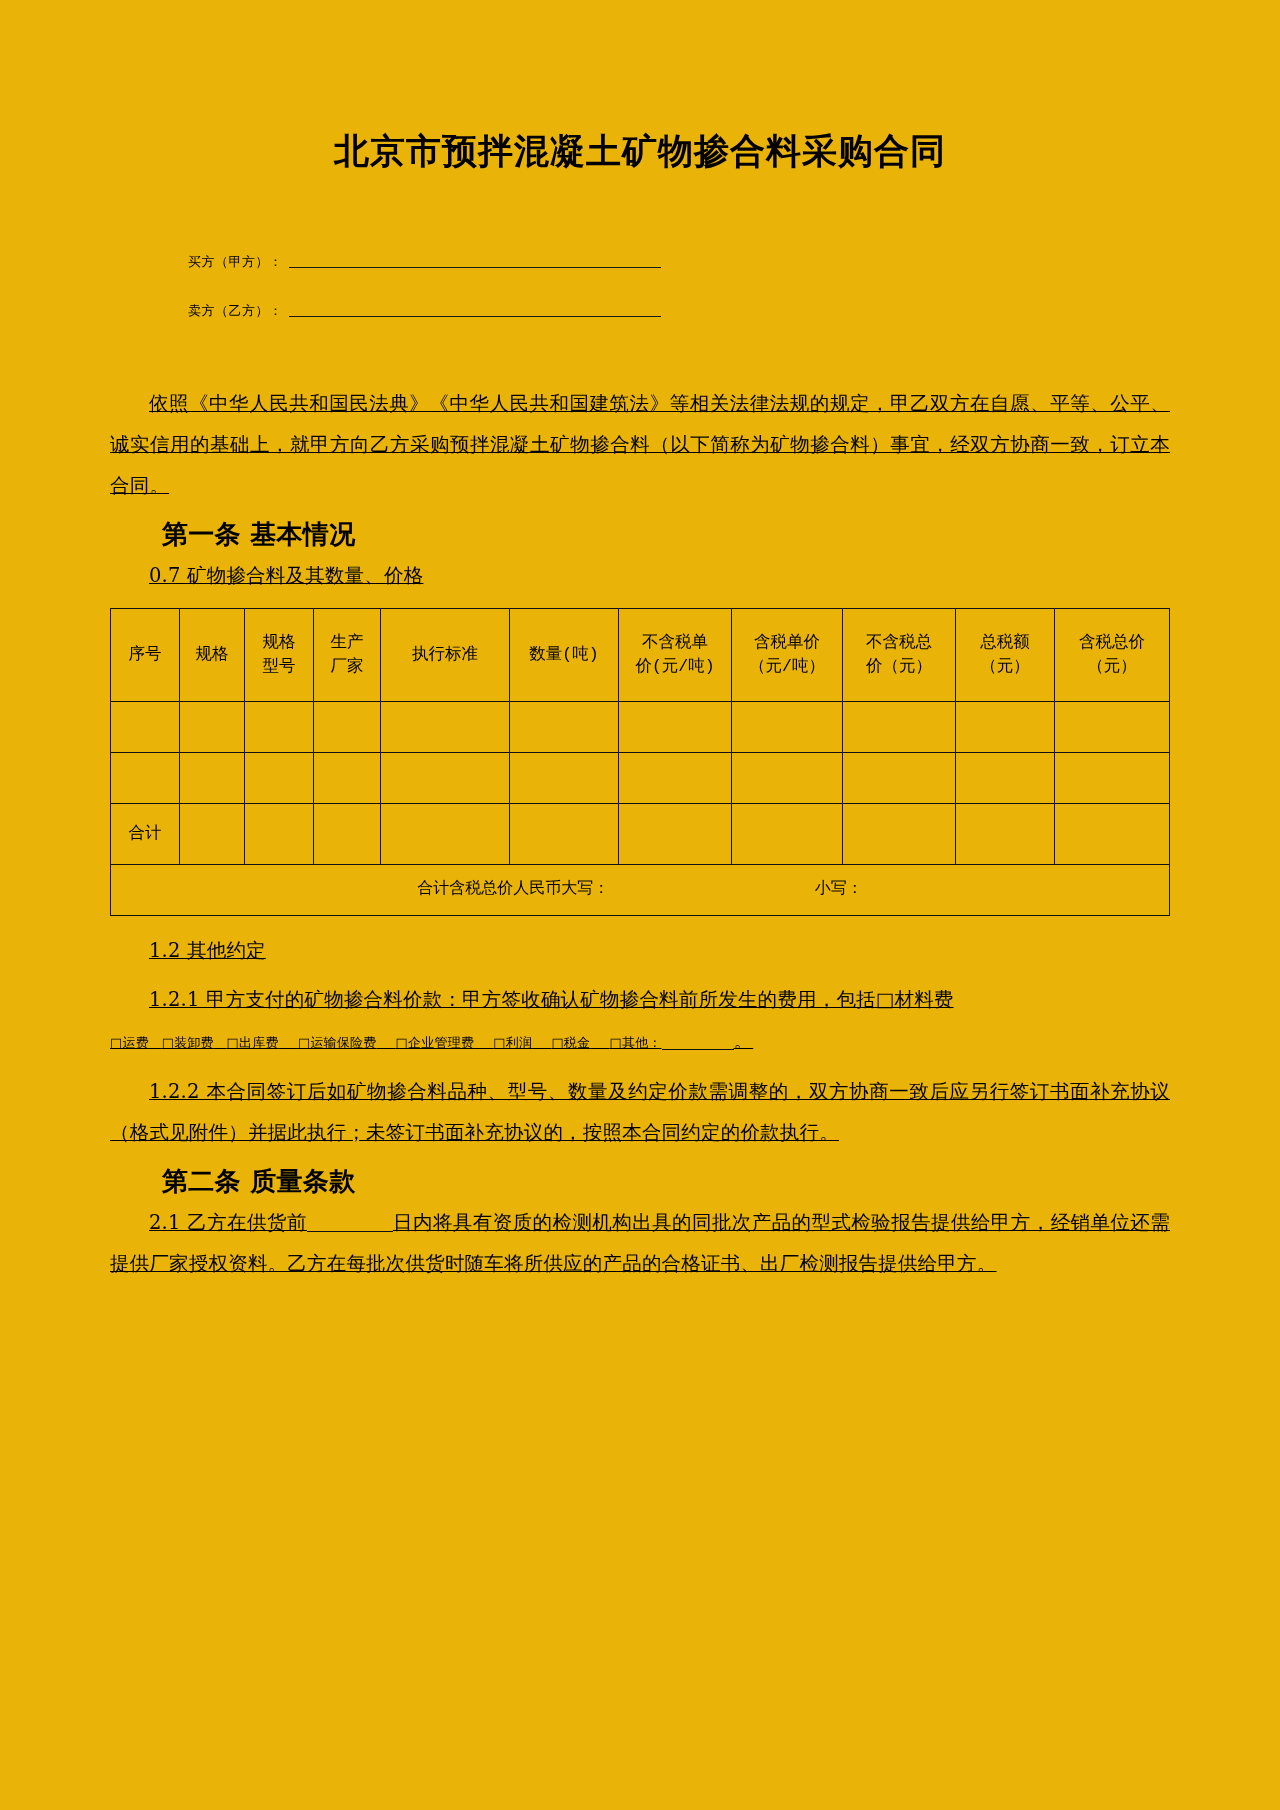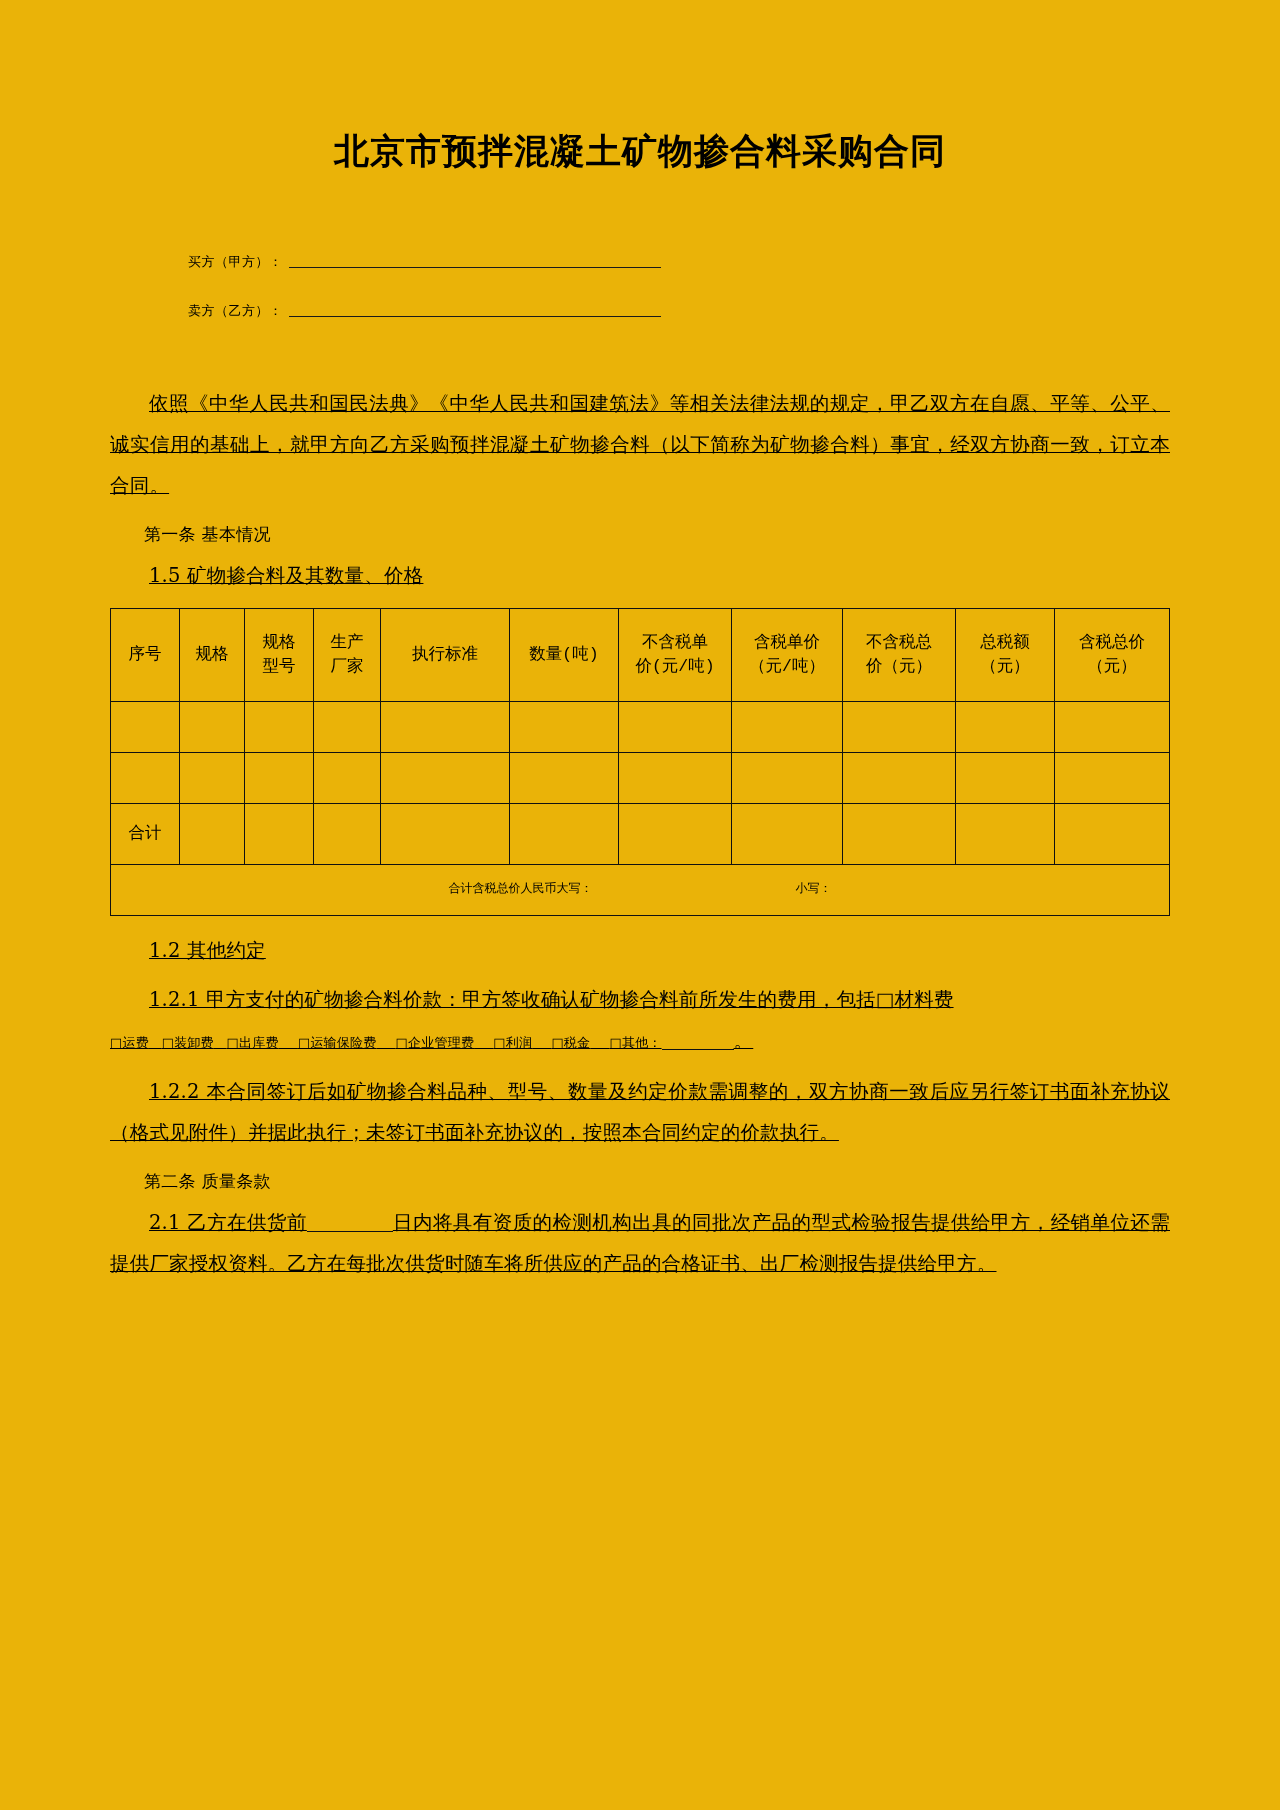--- a/index.html
+++ b/index.html
@@ -63,22 +63,22 @@
     line-height: 41px;
     text-align: justify;
     text-justify: inter-ideograph;
     margin: 0;
     letter-spacing: 0.2px;
     text-decoration: underline;
   }
   .indent2 { text-indent: 2em; }
   .gap-intro { margin-top: 66px; }
   .sec-head {
-    font-size: 17px;
-    font-weight: normal;
+    font-size: 26px;
+    font-weight: bold;
     line-height: 41px;
     margin: 0;
     text-indent: 2em;
     letter-spacing: 0.3px;
   }
   .spacer-sm { height: 14px; }
   .spacer-xs { height: 8px; }
 
   
   table.goods {
@@ -108,21 +108,21 @@
     height: 56px;
   }
   td.lead-cell {
     text-align: left;
     padding-left: 10px;
   }
   td.note-cell {
     text-align: left;
     padding-left: 10px;
     height: 46px;
-    font-size: 12px;
+    font-size: 16px;
   }
   .sum-inline {
     display: inline-block;
     margin-left: 196px;
   }
 
   
   .cb { font-family: "DejaVu Sans", sans-serif; font-size: 13px; }
   .blank-inline {
     display: inline-block;
@@ -154,21 +154,21 @@
       <span class="party-rule"></span>
     </div>
   </div>
 
   <div class="gap-intro"></div>
   <p class="body-para indent2">依照《中华人民共和国民法典》《中华人民共和国建筑法》等相关法律法规的规定，甲乙双方在自愿、平等、公平、诚实信用的基础上，就甲方向乙方采购预拌混凝土矿物掺合料（以下简称为矿物掺合料）事宜，经双方协商一致，订立本合同。</p>
 
   <div class="spacer-xs"></div>
 
   <p class="sec-head">第一条  基本情况</p>
-  <p class="body-para indent2">1.5 矿物掺合料及其数量、价格</p>
+  <p class="body-para indent2">0.7 矿物掺合料及其数量、价格</p>
 
   <table class="goods">
     <thead>
       <tr>
         <td style="width:62px"><span>序号</span></td>
         <td style="width:58px"><span>规格</span></td>
         <td style="width:62px"><span>规格<br>型号</span></td>
         <td style="width:60px"><span>生产<br>厂家</span></td>
         <td style="width:122px"><span>执行标准</span></td>
         <td style="width:102px"><span>数量(吨)</span></td>

